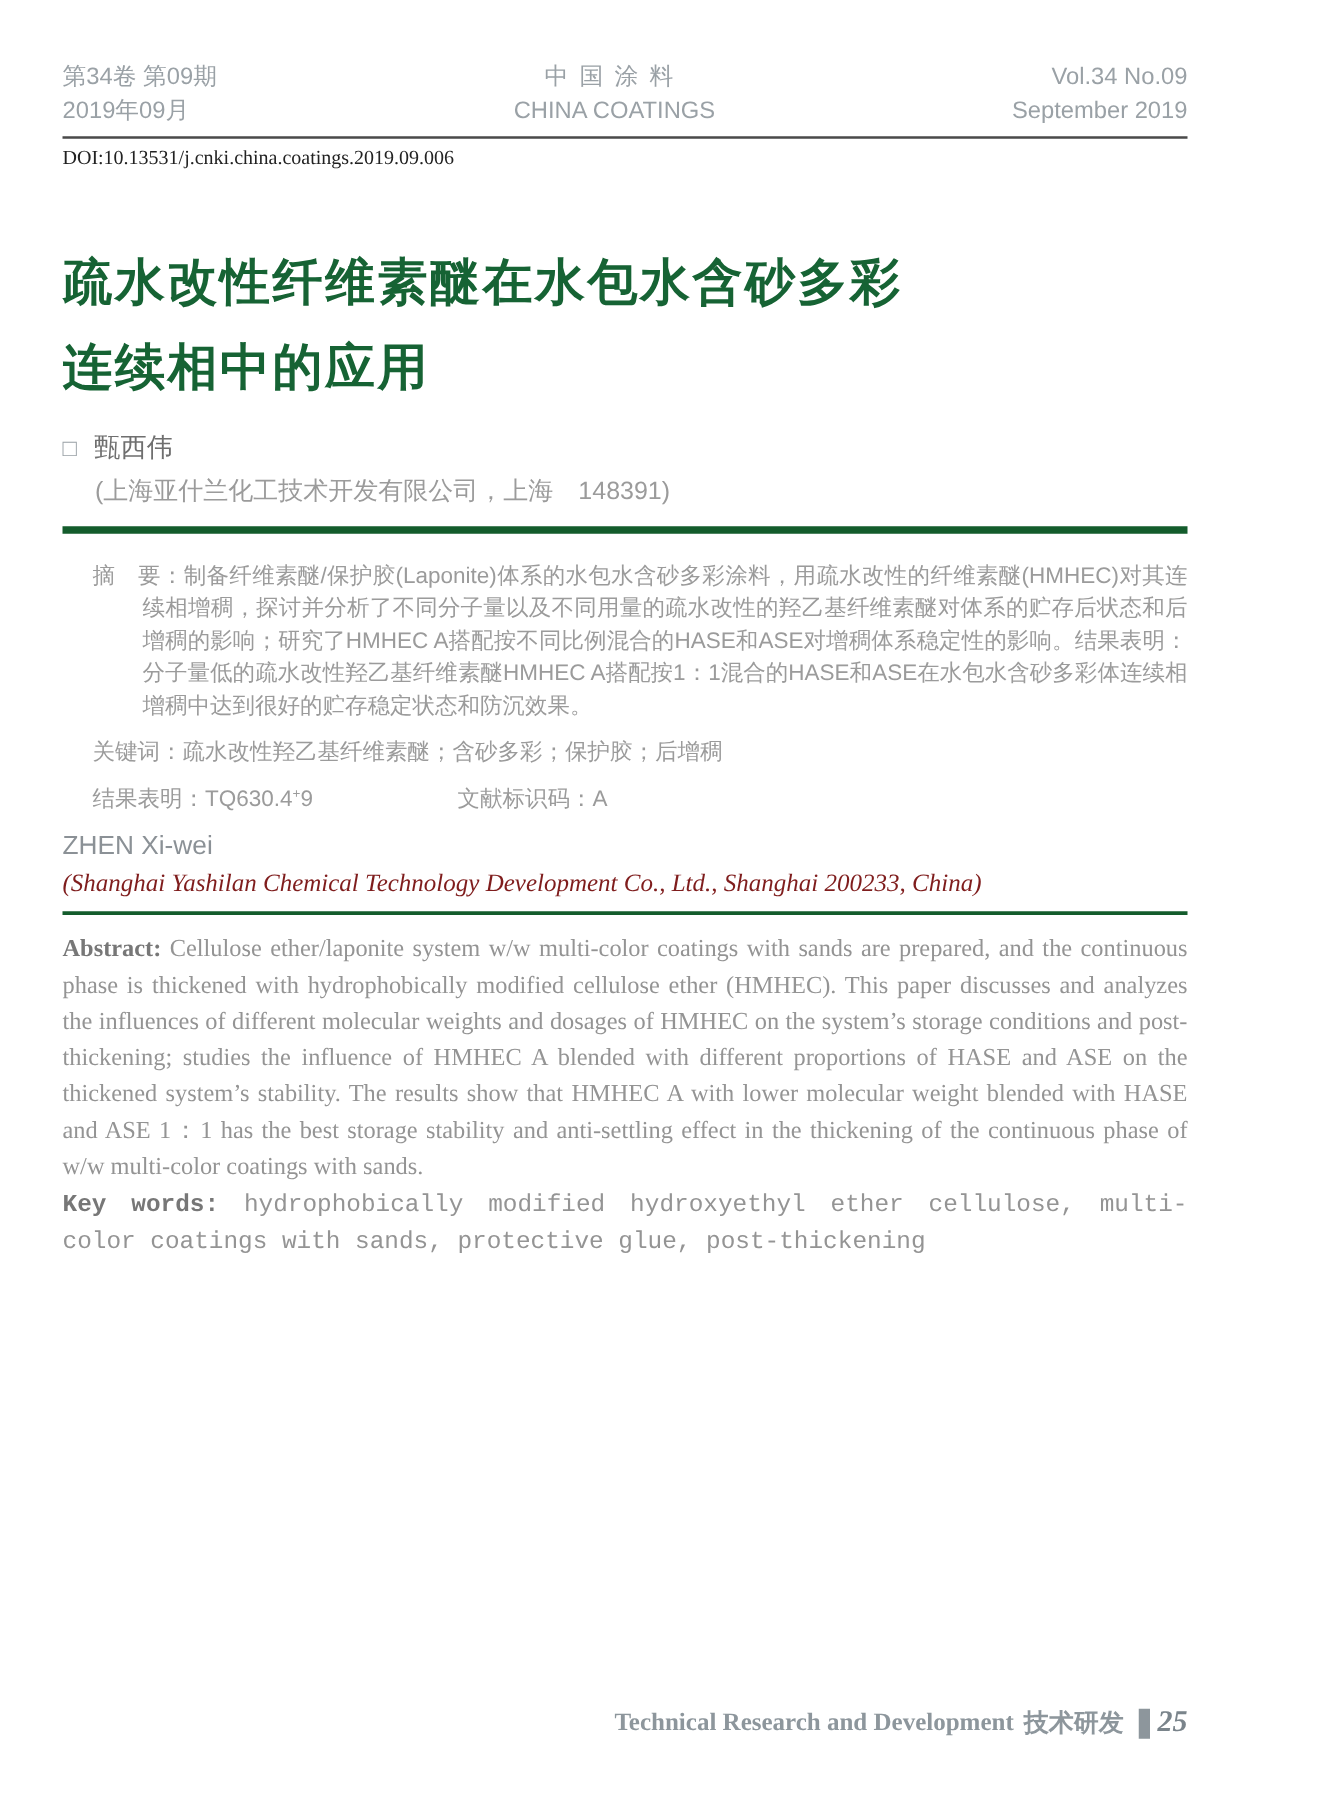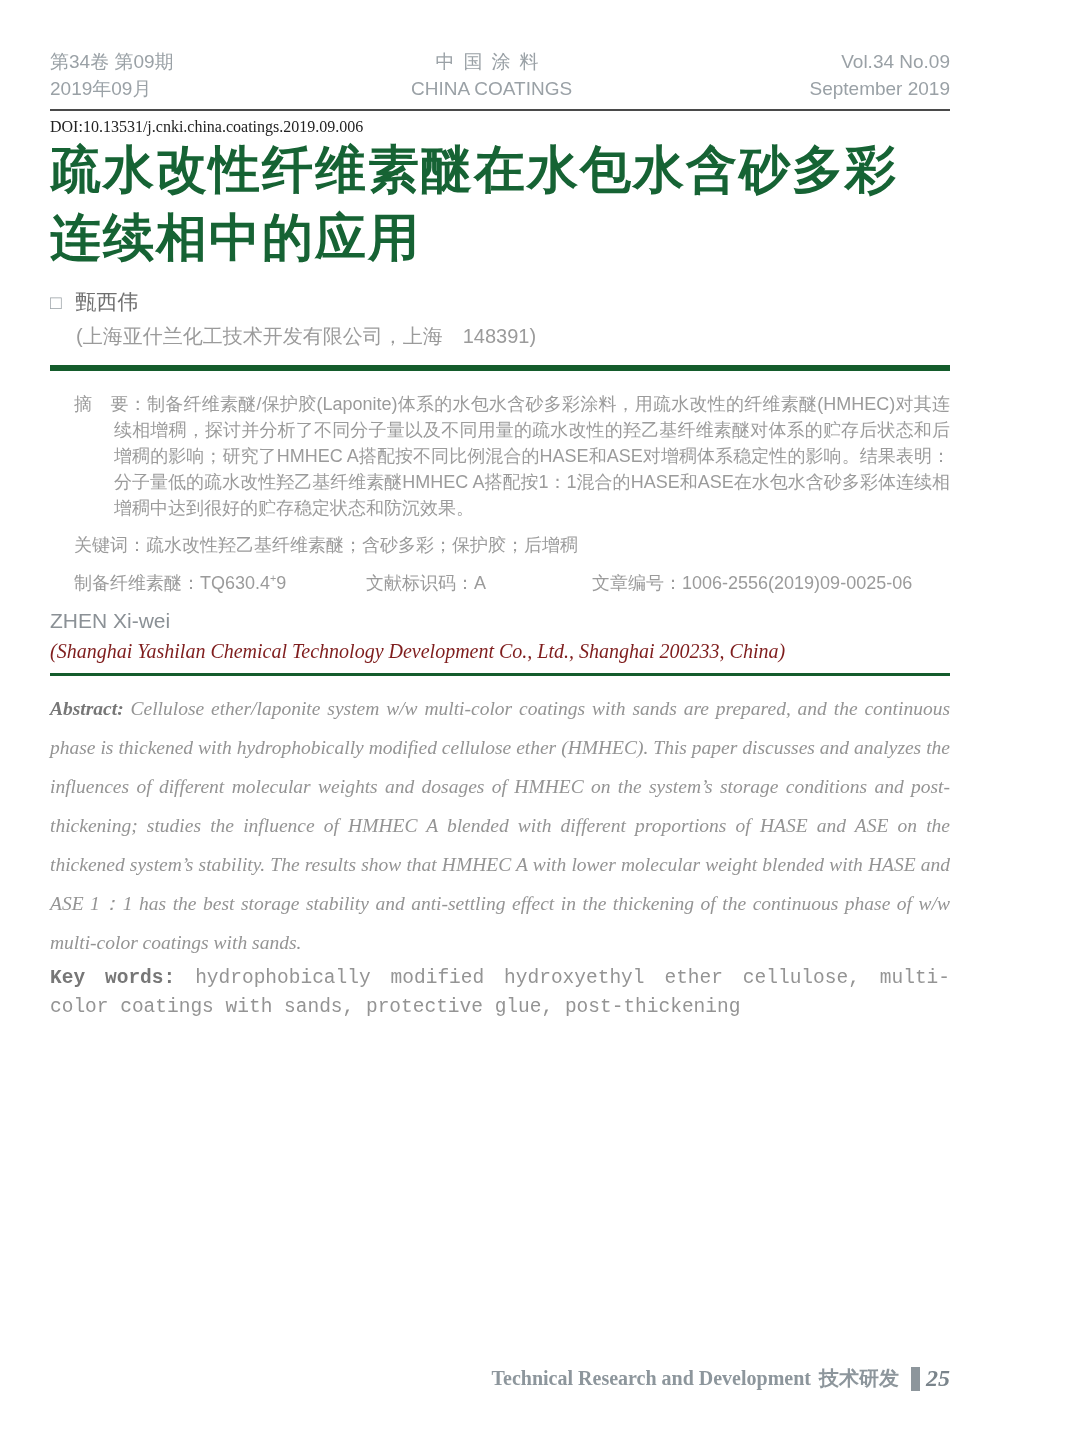--- a/index.html
+++ b/index.html
@@ -14,42 +14,42 @@
     padding:48px 122px 0 50px;
   }
   
   .hdr { display:flex; justify-content:space-between; color:#9aa1a6; font-size:19px; line-height:27px; }
   .hdr .c { text-align:center; }
   .hdr .r { text-align:right; }
   .hdr .cn-journal { letter-spacing:9px; }
   .hdr-rule { border-top:2px solid #4a4a4a; margin-top:7px; }
   .doi { font-family:"Liberation Serif", serif; font-size:16px; color:#222; margin-top:7px; }
   
-  .title-cn { color:#166334; font-weight:900; font-size:51px; line-height:68px; letter-spacing:2px; }
+  .title-cn { margin-top:56px; color:#166334; font-weight:900; font-size:40px; line-height:68px; letter-spacing:2px; }
   .author-cn { margin-top:16px; font-size:21px; color:#6f6f6f; }
   .author-cn .box { color:#9aa1a6; margin-right:14px; font-size:19px; }
   .affil-cn { margin-top:7px; margin-left:26px; font-size:20px; color:#9b9b9b; }
   .rule-green-thick { border-top:6px solid #145c2c; margin-top:15px; }
   
   .abs-cn { margin-top:20px; margin-left:24px; font-size:18px; color:#9b9b9b; line-height:26px;
             text-align:justify; padding-left:40px; text-indent:-40px; }
   .kw-cn { margin-top:12px; margin-left:24px; font-size:18px; color:#9b9b9b; }
   .meta-row { display:flex; margin-top:14px; margin-left:24px; font-size:18px; color:#9b9b9b; }
   .meta-row .m1 { width:292px; }
   .meta-row .m2 { width:226px; }
   sup { font-size:0.6em; vertical-align:super; line-height:0; }
   
   .title-en { margin-top:52px; color:#15613a; font-weight:bold; font-size:33px; line-height:50px;
               font-stretch:condensed; letter-spacing:0px; }
   .author-en { margin-top:14px; font-size:21px; color:#8b9196; }
   .affil-en { margin-top:7px; font-family:"Liberation Serif", serif; font-style:italic; font-size:20px; color:#7f1d1d; }
   .rule-green-thin { border-top:3px solid #145c2c; margin-top:10px; }
   
   .abs-en { margin-top:13px; font-family:"Liberation Serif", serif; font-size:19.5px; color:#949494;
-            line-height:39px; text-align:justify;font-style:italic; }
+            line-height:29px; text-align:justify; }
   .abs-en b, .kw-en b { color:#777777; }
   .kw-en { margin-top:2px; font-family:Liberation Mono, monospace; font-size:19.5px; color:#949494;
            line-height:29px; text-align:justify; }
   
   .footer { position:absolute; right:122px; bottom:52px; display:flex; align-items:center;
             font-family:"Liberation Serif", serif; font-weight:bold; color:#8d969c; font-size:20px; }
   .footer .bar { display:inline-block; width:9px; height:24px; background:#8d969c; margin:0 6px 0 12px; }
   .footer .pg { font-style:italic; font-size:24px; color:#7a848b; }
 </style>
 </head>
@@ -80,23 +80,22 @@
   </h1>
   <div class="author-cn">
     <span class="box">□</span><span>甄西伟</span>
   </div>
   <div class="affil-cn">(上海亚什兰化工技术开发有限公司，上海　148391)</div>
   <div class="rule-green-thick"></div>
 
   <p class="abs-cn"><b style="font-weight:normal;">摘　要：</b><span>制备纤维素醚/保护胶(Laponite)体系的水包水含砂多彩涂料，用疏水改性的纤维素醚(HMHEC)对其连续相增稠，探讨并分析了不同分子量以及不同用量的疏水改性的羟乙基纤维素醚对体系的贮存后状态和后增稠的影响；研究了HMHEC A搭配按不同比例混合的HASE和ASE对增稠体系稳定性的影响。结果表明：分子量低的疏水改性羟乙基纤维素醚HMHEC A搭配按1：1混合的HASE和ASE在水包水含砂多彩体连续相增稠中达到很好的贮存稳定状态和防沉效果。</span></p>
   <p class="kw-cn"><span>关键词：</span><span>疏水改性羟乙基纤维素醚；含砂多彩；保护胶；后增稠</span></p>
   <div class="meta-row">
-    <span class="m1"><span>制备纤维素醚：</span><span>TQ630.4<sup>+</sup>9</span></span>
+    <span class="m1"><span>结果表明：</span><span>TQ630.4<sup>+</sup>9</span></span>
     <span class="m2"><span>文献标识码：</span><span>A</span></span>
-    <span class="m3"><span>文章编号：</span><span>1006-2556(2019)09-0025-06</span></span>
   </div>
 
   <div class="author-en">ZHEN Xi-wei</div>
   <div class="affil-en">(Shanghai Yashilan Chemical Technology Development Co., Ltd., Shanghai 200233, China)</div>
   <div class="rule-green-thin"></div>
 
   <p class="abs-en"><b>Abstract:</b><span> Cellulose ether/laponite system w/w multi-color coatings with sands are prepared, and the continuous phase is thickened with hydrophobically modified cellulose ether (HMHEC). This paper discusses and analyzes the influences of different molecular weights and dosages of HMHEC on the system’s storage conditions and post-thickening; studies the influence of HMHEC A blended with different proportions of HASE and ASE on the thickened system’s stability. The results show that HMHEC A with lower molecular weight blended with HASE and ASE 1：1 has the best storage stability and anti-settling effect in the thickening of the continuous phase of w/w multi-color coatings with sands.</span></p>
   <p class="kw-en"><b>Key words:</b><span> hydrophobically modified hydroxyethyl ether cellulose, multi-color coatings with sands, protective glue, post-thickening</span></p>
 
   <div class="footer">

